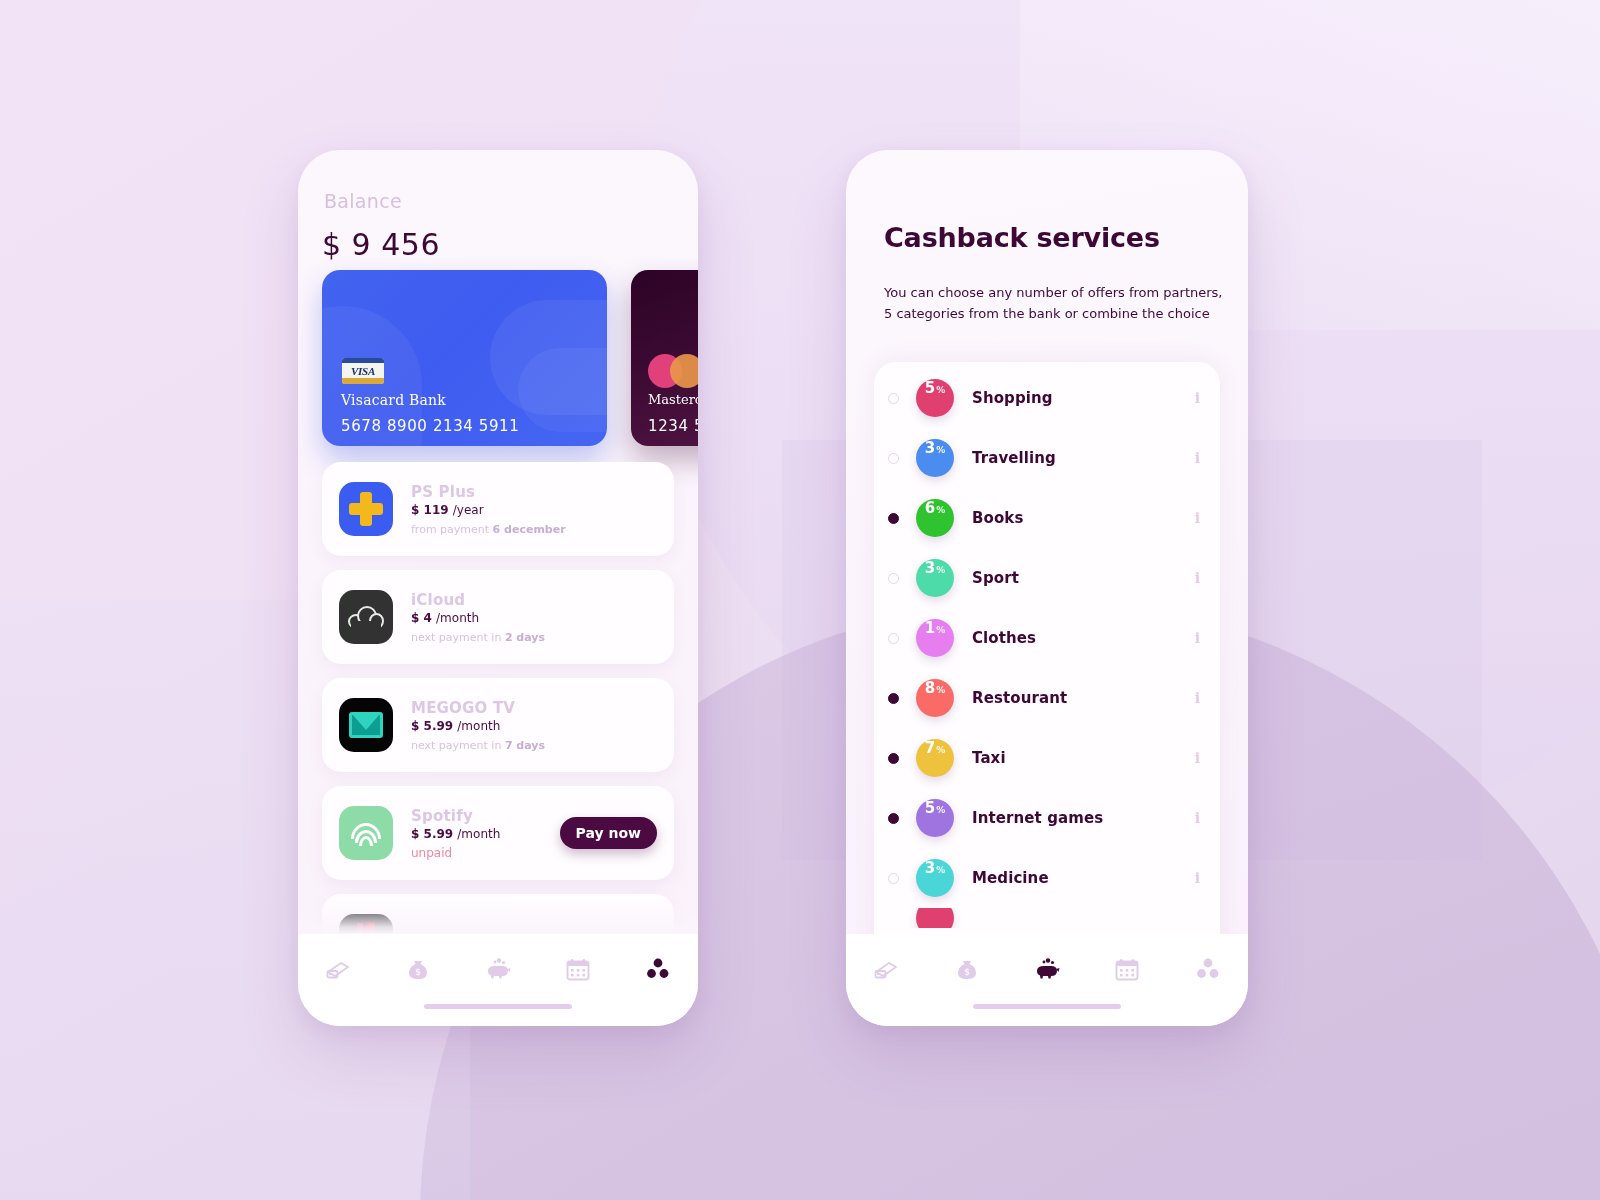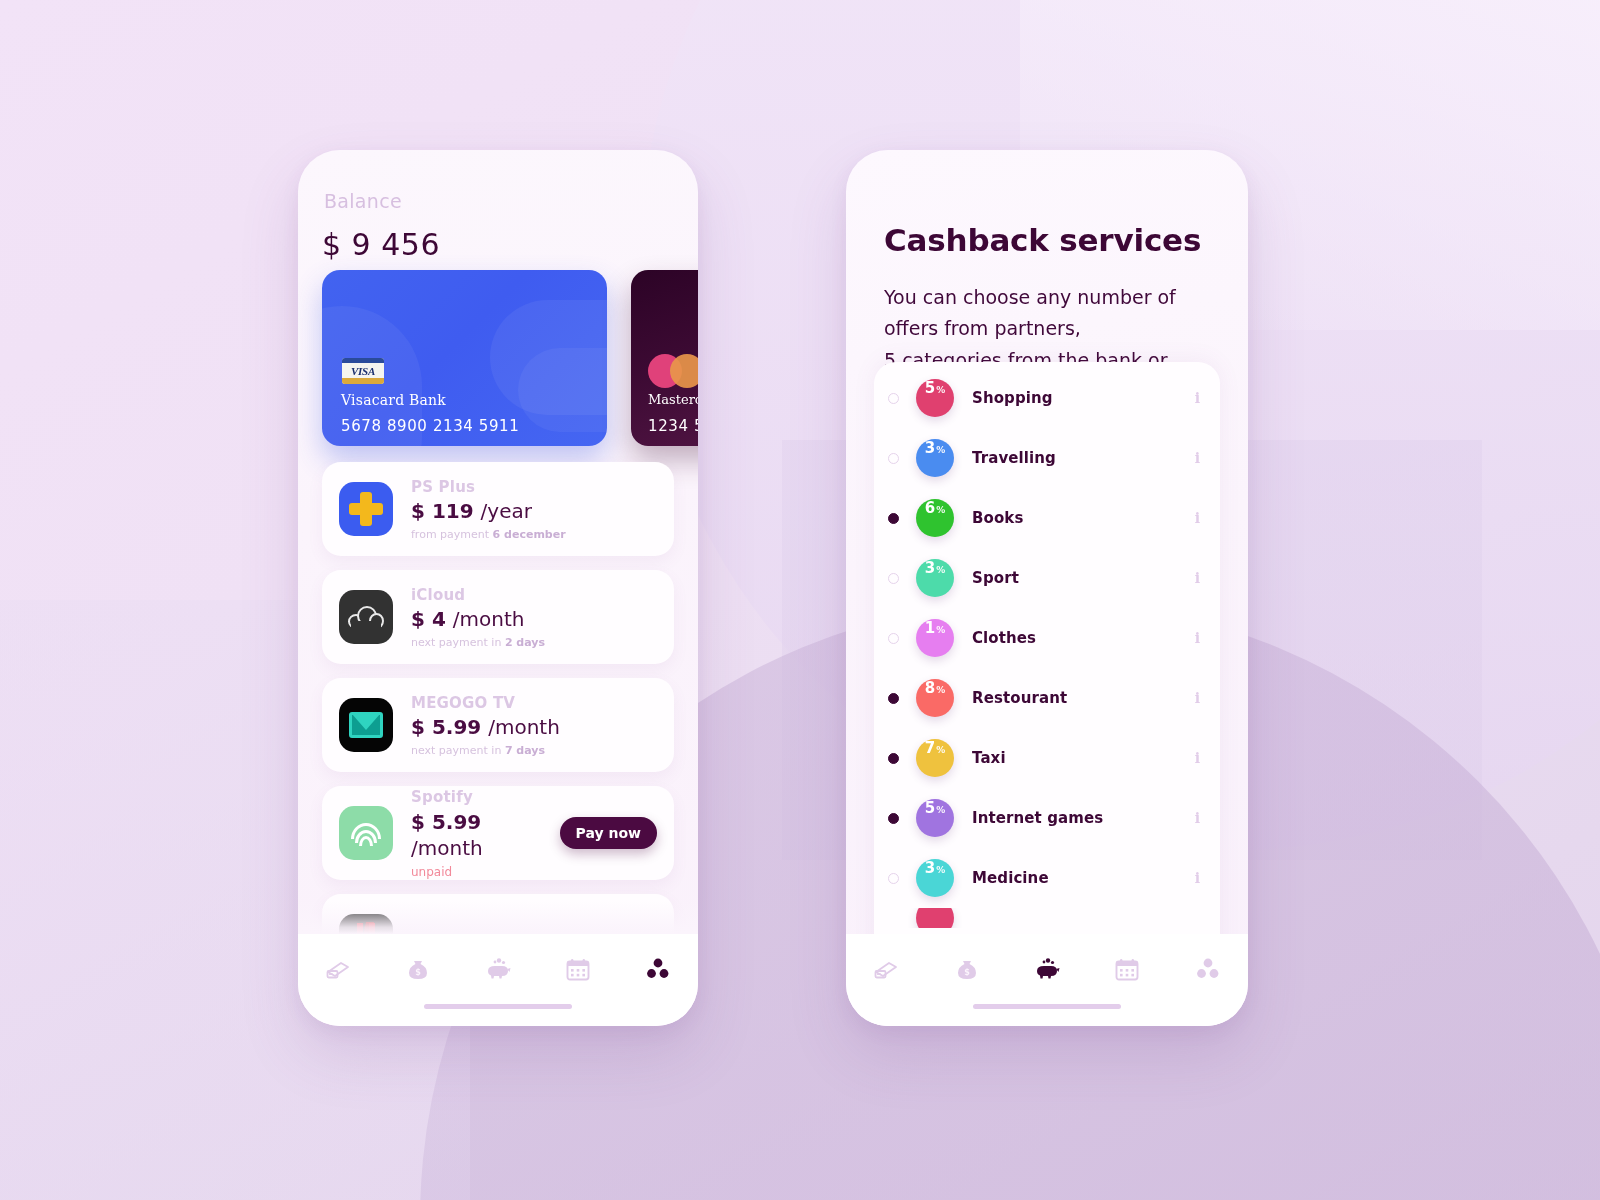--- a/index.html
+++ b/index.html
@@ -145,21 +145,21 @@
     width: 54px; height: 54px; border-radius: 15px; flex: 0 0 54px;
     display: flex; align-items: center; justify-content: center;
     overflow: hidden; position: relative;
   }
   .sub-text { margin-left: 18px; flex: 1; min-width: 0; }
   .sub-name {
     font-size: 15px; font-weight: bold; color: #dcc7e4; letter-spacing: .2px;
     line-height: 1.35;
   }
   .sub-price {
-    font-size: 20px; color: #4a0c42; margin-top: 1px; line-height: 1.3;
+    font-size: 12px; color: #4a0c42; margin-top: 1px; line-height: 1.3;
   }
   .sub-price b { font-weight: bold; }
   .sub-sub {
     font-size: 11px; color: #d6c2de; margin-top: 4px;
   }
   .sub-sub b { color: #c9aed4; font-weight: bold; }
   .sub-sub.unpaid { color: #f2899a; font-weight: normal; font-size: 12px; }
   .pay-btn {
     background: #4b0a41; color: #fff; border: none;
     padding: 8px 16px; border-radius: 16px;
@@ -237,25 +237,25 @@
   
   .list-fade {
     position: absolute; left: 0; right: 0; bottom: 92px; height: 34px;
     background: linear-gradient(180deg, rgba(251,244,252,0) 0%, rgba(251,244,252,0.9) 80%, #fbf4fc 100%);
     pointer-events: none;
   }
 
   
   .cb-title {
     position: absolute; left: 38px; top: 72px;
-    font-size: 31px; font-weight: bold; color: #3d0736; letter-spacing: -.2px;
+    font-size: 27px; font-weight: bold; color: #3d0736; letter-spacing: -.2px;
   }
   .cb-desc {
     position: absolute; left: 38px; top: 132px; width: 345px;
-    font-size: 19px; color: #40083a; line-height: 1.65;
+    font-size: 13px; color: #40083a; line-height: 1.65;
   }
   .cb-panel {
     position: absolute; left: 28px; top: 212px; right: 28px; bottom: 0;
     background: #fffdff; border-radius: 22px 22px 0 0;
     box-shadow: 0 -2px 22px rgba(135,90,150,0.08);
     overflow: hidden; padding-top: 6px;
   }
   .cb-row {
     display: flex; align-items: center; height: 60px; padding: 0 20px 0 14px;
     position: relative;

